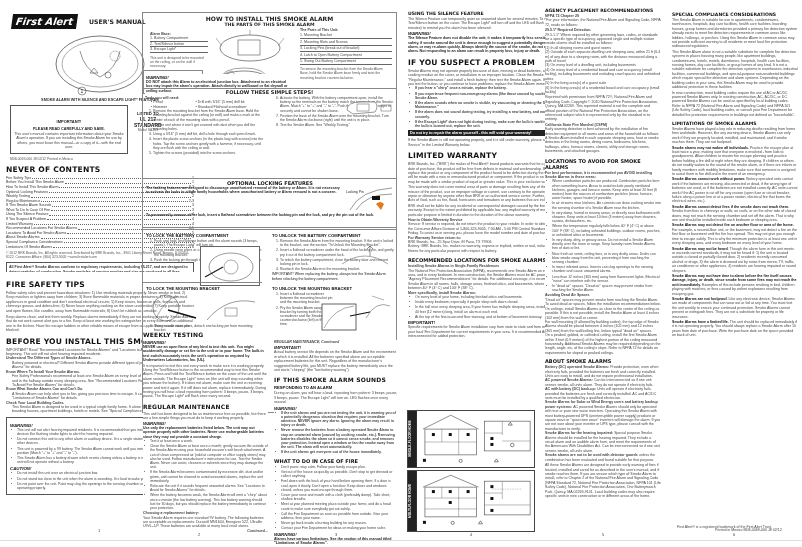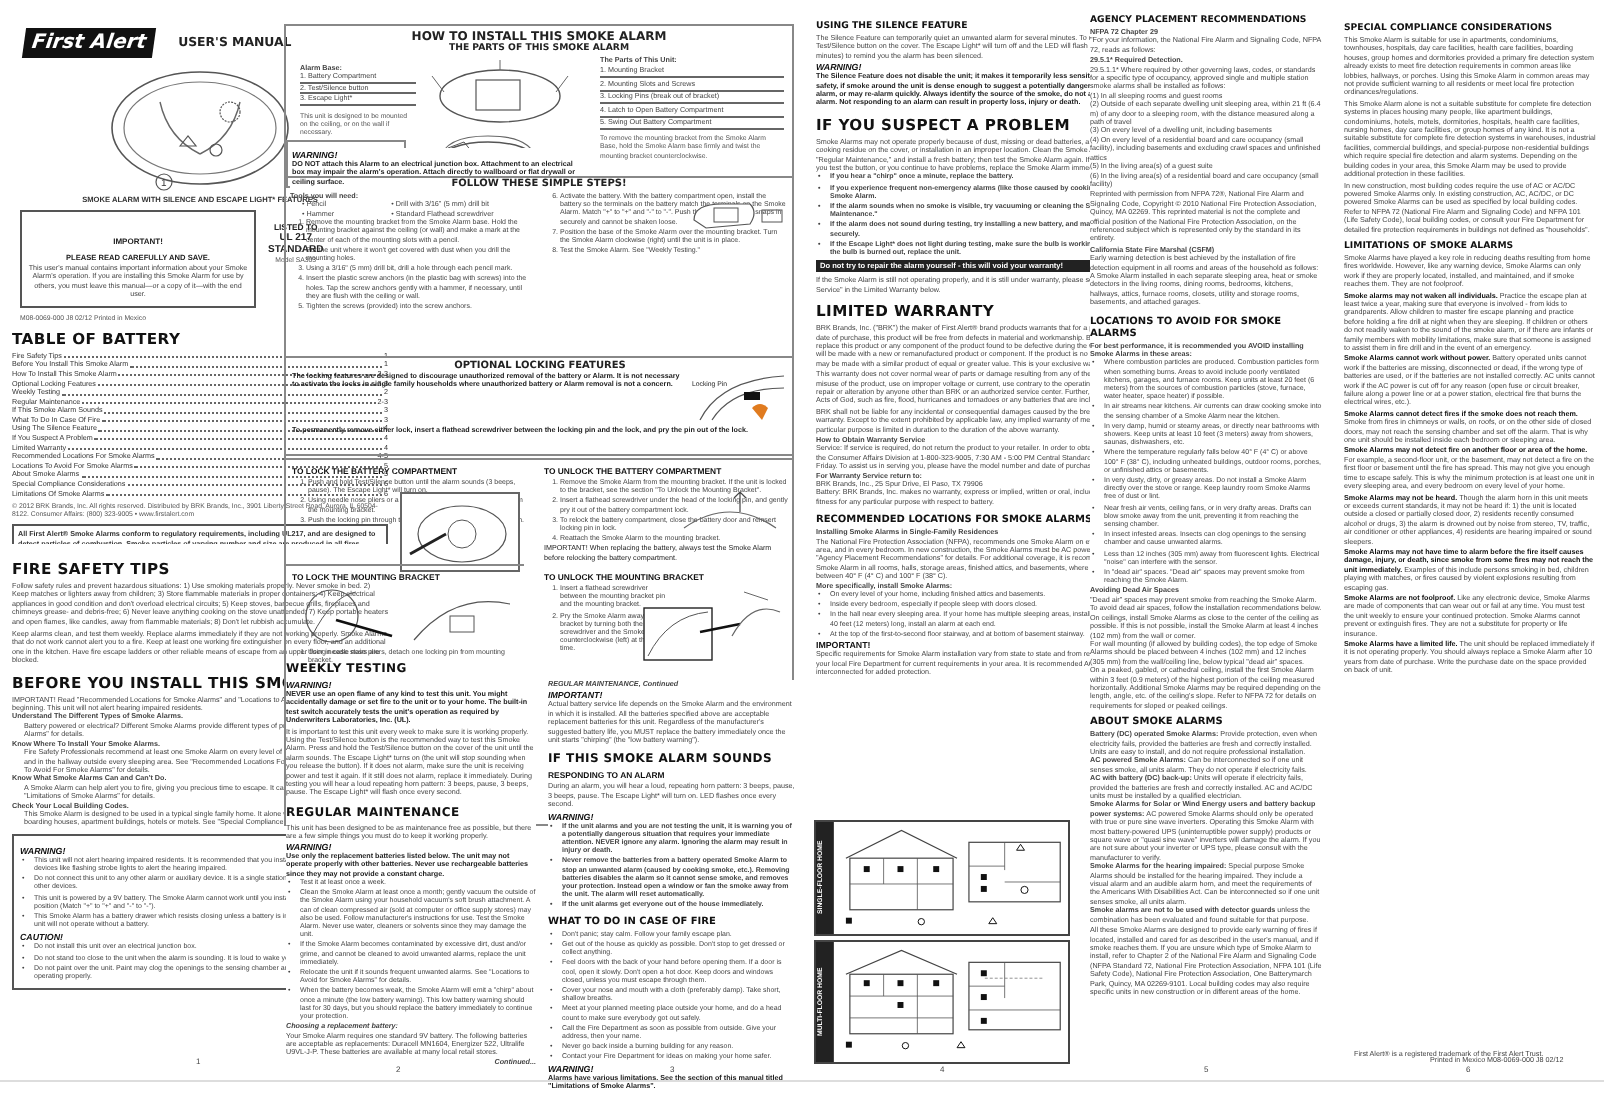--- a/index.html
+++ b/index.html
@@ -60,21 +60,21 @@
     </div>
     <div style="text-align:center;margin-top:6px">
       <div style="font-size:4.2px;font-weight:bold">LISTED TO</div>
       <div style="font-size:5px;font-weight:900">UL 217</div>
       <div style="font-size:5px;font-weight:900">STANDARD</div>
       <div style="font-size:3.4px;color:#555">Model SA303</div>
     </div>
   </div>
   <div class="tiny2" style="margin:3px 0 0 4px">M08-0069-000   J8   02/12   Printed in Mexico</div>
 
-  <div class="h1">TABLE OF BATTERY</div>
+  <div class="h1">NEVER OF CONTENTS</div>
   <div id="toc-list">
       <div class="toc-row">
         <span class="lbl">Fire Safety Tips</span>
         <span class="dots"></span>
         <span class="pg">1</span>
       </div>
       <div class="toc-row">
         <span class="lbl">Before You Install This Smoke Alarm</span>
         <span class="dots"></span>
         <span class="pg">1</span>

